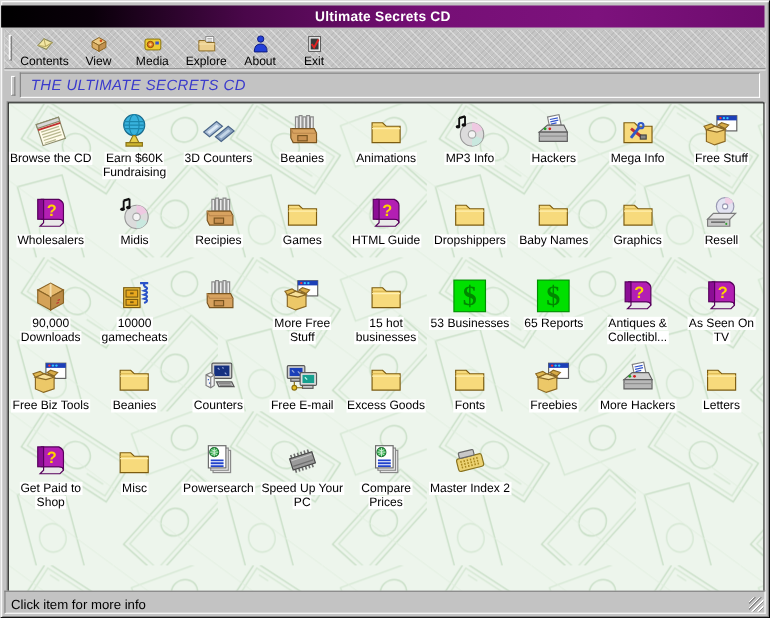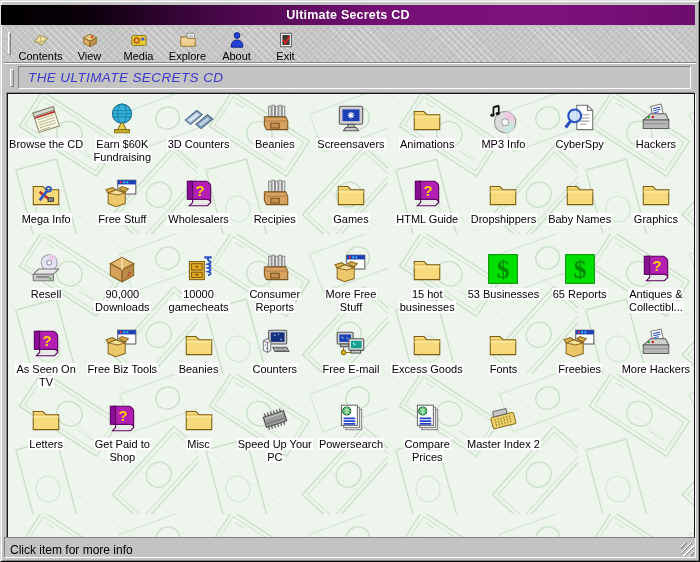--- a/index.html
+++ b/index.html
@@ -254,32 +254,20 @@
               <path d="M6 14 h20 l2 4 v8 H8 l-2-4 z" fill="#d8a360" stroke="#7a5520"></path>
               <path d="M6 14 l2 4 h20" fill="none" stroke="#b9854a"></path>
               <rect x="12" y="20" width="8" height="4.5" fill="#c89050" stroke="#7a5520"></rect>
             </svg>
           </span>
           <div class="lbl"><span>Beanies</span></div>
         </div>
         <div class="cell">
           <span class="gicon">
             <svg viewBox="0 0 32 32">
-              <rect x="5" y="4" width="22" height="17" rx="1.5" fill="#cfcfcf" stroke="#585858"></rect>
-              <rect x="8" y="7" width="16" height="11" fill="#1c3fb8"></rect>
-              <path d="M16 9.5 v6 M13 12.5 h6 M13.8 10.3 l4.4 4.4 M18.2 10.3 l-4.4 4.4" stroke="#fff"></path>
-              <rect x="13" y="21" width="6" height="3" fill="#b8b8b8" stroke="#585858"></rect>
-              <path d="M9 27 h14 l-2-3 h-10 z" fill="#c8c8c8" stroke="#585858"></path>
-            </svg>
-          </span>
-          <div class="lbl"><span>Screensavers</span></div>
-        </div>
-        <div class="cell">
-          <span class="gicon">
-            <svg viewBox="0 0 32 32">
               <path d="M4 26 V9 h9 l3 3 h12 v14 z" fill="#f7da7c" stroke="#7c5c10"></path>
               <path d="M4 14 h24" stroke="#ffefae" fill="none"></path>
               <path d="M4 12 h11" stroke="#d9b44e" fill="none"></path>
             </svg>
           </span>
           <div class="lbl"><span>Animations</span></div>
         </div>
         <div class="cell">
           <span class="gicon">
             <svg viewBox="0 0 32 32">
@@ -287,32 +275,20 @@
               <path d="M18 19 L18 9 A10 10 0 0 1 27 15 Z" fill="#efc9e2"></path>
               <path d="M18 19 L27 23 A10 10 0 0 1 18 29 Z" fill="#c9e8df"></path>
               <circle cx="18" cy="19" r="3.2" fill="#f4f4f4" stroke="#a8a8a8"></circle>
               <path d="M7 5 v7 M12 3.5 v7" stroke="#101010" stroke-width="1.6"></path>
               <path d="M7 5 l5-1.5" stroke="#101010" stroke-width="2"></path>
               <ellipse cx="6" cy="12.4" rx="2" ry="1.5" fill="#101010"></ellipse>
               <ellipse cx="11" cy="10.9" rx="2" ry="1.5" fill="#101010"></ellipse>
             </svg>
           </span>
           <div class="lbl"><span>MP3 Info</span></div>
-        </div>
-        <div class="cell">
-          <span class="gicon">
-            <svg viewBox="0 0 32 32">
-              <path d="M13 3 h10 l5 5 v18 H13 z" fill="#fff" stroke="#707070"></path>
-              <path d="M23 3 v5 h5" fill="none" stroke="#707070"></path>
-              <path d="M16 12 h9 M16 15 h9 M16 18 h9 M16 21 h6" stroke="#a0a0a0"></path>
-              <circle cx="11" cy="13" r="6" fill="#cfe0fa" fill-opacity="0.85" stroke="#2a52c8" stroke-width="2"></circle>
-              <path d="M7 18 l-4.5 6" stroke="#2a52c8" stroke-width="3"></path>
-            </svg>
-          </span>
-          <div class="lbl"><span>CyberSpy</span></div>
         </div>
         <div class="cell">
           <span class="gicon">
             <svg viewBox="0 0 32 32">
               <g transform="rotate(-12 17 8)">
                 <rect x="12" y="3" width="10" height="9" fill="#fff" stroke="#808080"></rect>
                 <path d="M13.5 5.5 h7 M13.5 7.5 h7 M13.5 9.5 h5" stroke="#3355cc"></path>
               </g>
               <path d="M4 17 l7-6 h14 l3 6 z" fill="#d0d0d0" stroke="#606060"></path>
               <path d="M4 17 h24 v8 H4 z" fill="#b8b8b8" stroke="#606060"></path>
@@ -354,20 +330,35 @@
         <div class="cell">
           <span class="gicon">
             <svg viewBox="0 0 32 32">
               <path d="M10 21 h13 q4 0 4 3 l-3 3 H7 l3-3 z" fill="#e9e9e9" stroke="#57005c"></path>
               <path d="M8 4 h15 q4 2 4 5 v15 q0-3-4-3 H8 z" fill="#b31fb3" stroke="#57005c"></path>
               <rect x="5" y="4" width="5" height="17" fill="#8c0d95" stroke="#57005c"></rect>
               <text x="17" y="18" text-anchor="middle" font-size="14" font-weight="bold" fill="#ffd400">?</text>
             </svg>
           </span>
           <div class="lbl"><span>Wholesalers</span></div>
+        </div>
+        <div class="cell">
+          <span class="gicon">
+            <svg viewBox="0 0 32 32">
+              <circle cx="18" cy="19" r="10" fill="#dcdcdc" stroke="#9a9a9a"></circle>
+              <path d="M18 19 L18 9 A10 10 0 0 1 27 15 Z" fill="#efc9e2"></path>
+              <path d="M18 19 L27 23 A10 10 0 0 1 18 29 Z" fill="#c9e8df"></path>
+              <circle cx="18" cy="19" r="3.2" fill="#f4f4f4" stroke="#a8a8a8"></circle>
+              <path d="M7 5 v7 M12 3.5 v7" stroke="#101010" stroke-width="1.6"></path>
+              <path d="M7 5 l5-1.5" stroke="#101010" stroke-width="2"></path>
+              <ellipse cx="6" cy="12.4" rx="2" ry="1.5" fill="#101010"></ellipse>
+              <ellipse cx="11" cy="10.9" rx="2" ry="1.5" fill="#101010"></ellipse>
+            </svg>
+          </span>
+          <div class="lbl"><span>Midis</span></div>
         </div>
         <div class="cell">
           <span class="gicon">
             <svg viewBox="0 0 32 32">
               <g stroke="#8a8a8a" fill="#ececec">
                 <path d="M10 4 h2.4 v10 h-2.4z"></path>
                 <path d="M13.2 3 h2.4 v11 h-2.4z"></path>
                 <path d="M16.4 4 h2.4 v10 h-2.4z"></path>
                 <path d="M19.6 3 h2.4 v11 h-2.4z"></path>
                 <path d="M22.8 4 h2.4 v10 h-2.4z"></path>
@@ -478,21 +469,20 @@
                 <path d="M13.2 3 h2.4 v11 h-2.4z"></path>
                 <path d="M16.4 4 h2.4 v10 h-2.4z"></path>
                 <path d="M19.6 3 h2.4 v11 h-2.4z"></path>
                 <path d="M22.8 4 h2.4 v10 h-2.4z"></path>
               </g>
               <path d="M6 14 h20 l2 4 v8 H8 l-2-4 z" fill="#d8a360" stroke="#7a5520"></path>
               <path d="M6 14 l2 4 h20" fill="none" stroke="#b9854a"></path>
               <rect x="12" y="20" width="8" height="4.5" fill="#c89050" stroke="#7a5520"></rect>
             </svg>
           </span>
-          <div class="lbl"><span>Consumer Reports</span></div>
         </div>
         <div class="cell">
           <span class="gicon">
             <svg viewBox="0 0 32 32">
               <rect x="12" y="3" width="17" height="13" fill="#fff" stroke="#606060"></rect>
               <rect x="12" y="3" width="17" height="4" fill="#1c3fb8"></rect>
               <circle cx="15" cy="5" r="1" fill="#ff3030"></circle>
               <circle cx="18" cy="5" r="1" fill="#30c8ff"></circle>
               <circle cx="21" cy="5" r="1" fill="#30c8ff"></circle>
               <path d="M3 15 l7-3 9 2 v11 l-9 3 -7-3 z" fill="#ecc868" stroke="#8a6824"></path>
@@ -690,42 +680,42 @@
               <path d="M4 26 V9 h9 l3 3 h12 v14 z" fill="#f7da7c" stroke="#7c5c10"></path>
               <path d="M4 14 h24" stroke="#ffefae" fill="none"></path>
               <path d="M4 12 h11" stroke="#d9b44e" fill="none"></path>
             </svg>
           </span>
           <div class="lbl"><span>Misc</span></div>
         </div>
         <div class="cell">
           <span class="gicon">
             <svg viewBox="0 0 32 32">
+              <rect x="11" y="7" width="15" height="19" fill="#e6e6e6" stroke="#8a8a8a"></rect>
+              <rect x="9" y="5" width="15" height="19" fill="#f2f2f2" stroke="#8a8a8a"></rect>
+              <rect x="7" y="3" width="15" height="19" fill="#fff" stroke="#6a6a6a"></rect>
+              <circle cx="12" cy="8.5" r="3.8" fill="#2fae4a" stroke="#1b6e2e"></circle>
+              <path d="M8.5 8.5 h7 M12 4.8 v7.4 M9.6 6.4 q2.4 2 4.8 0 M9.6 10.6 q2.4 -2 4.8 0" stroke="#d8f0dc" fill="none" stroke-width="0.8"></path>
+              <path d="M9 15.5 h11 M9 18 h11 M9 20.5 h11" stroke="#2244cc" stroke-width="1.6"></path>
+            </svg>
+          </span>
+          <div class="lbl"><span>Powersearch</span></div>
+        </div>
+        <div class="cell">
+          <span class="gicon">
+            <svg viewBox="0 0 32 32">
               <g transform="rotate(-18 16 16)">
                 <path d="M8 11 v-3 M11 11 v-3 M14 11 v-3 M17 11 v-3 M20 11 v-3 M23 11 v-3 M8 21 v3 M11 21 v3 M14 21 v3 M17 21 v3 M20 21 v3 M23 21 v3" stroke="#6e6e6e" stroke-width="1.4"></path>
                 <rect x="6" y="11" width="20" height="10" fill="#9a9a9a" stroke="#484848"></rect>
                 <path d="M7 13 h18" stroke="#c8c8c8"></path>
                 <path d="M7 18 h18" stroke="#707070"></path>
               </g>
             </svg>
           </span>
           <div class="lbl"><span>Speed Up Your PC</span></div>
-        </div>
-        <div class="cell">
-          <span class="gicon">
-            <svg viewBox="0 0 32 32">
-              <rect x="11" y="7" width="15" height="19" fill="#e6e6e6" stroke="#8a8a8a"></rect>
-              <rect x="9" y="5" width="15" height="19" fill="#f2f2f2" stroke="#8a8a8a"></rect>
-              <rect x="7" y="3" width="15" height="19" fill="#fff" stroke="#6a6a6a"></rect>
-              <circle cx="12" cy="8.5" r="3.8" fill="#2fae4a" stroke="#1b6e2e"></circle>
-              <path d="M8.5 8.5 h7 M12 4.8 v7.4 M9.6 6.4 q2.4 2 4.8 0 M9.6 10.6 q2.4 -2 4.8 0" stroke="#d8f0dc" fill="none" stroke-width="0.8"></path>
-              <path d="M9 15.5 h11 M9 18 h11 M9 20.5 h11" stroke="#2244cc" stroke-width="1.6"></path>
-            </svg>
-          </span>
-          <div class="lbl"><span>Powersearch</span></div>
         </div>
         <div class="cell">
           <span class="gicon">
             <svg viewBox="0 0 32 32">
               <rect x="11" y="7" width="15" height="19" fill="#e6e6e6" stroke="#8a8a8a"></rect>
               <rect x="9" y="5" width="15" height="19" fill="#f2f2f2" stroke="#8a8a8a"></rect>
               <rect x="7" y="3" width="15" height="19" fill="#fff" stroke="#6a6a6a"></rect>
               <circle cx="12" cy="8.5" r="3.8" fill="#2fae4a" stroke="#1b6e2e"></circle>
               <path d="M8.5 8.5 h7 M12 4.8 v7.4 M9.6 6.4 q2.4 2 4.8 0 M9.6 10.6 q2.4 -2 4.8 0" stroke="#d8f0dc" fill="none" stroke-width="0.8"></path>
               <path d="M9 15.5 h11 M9 18 h11 M9 20.5 h11" stroke="#2244cc" stroke-width="1.6"></path>

